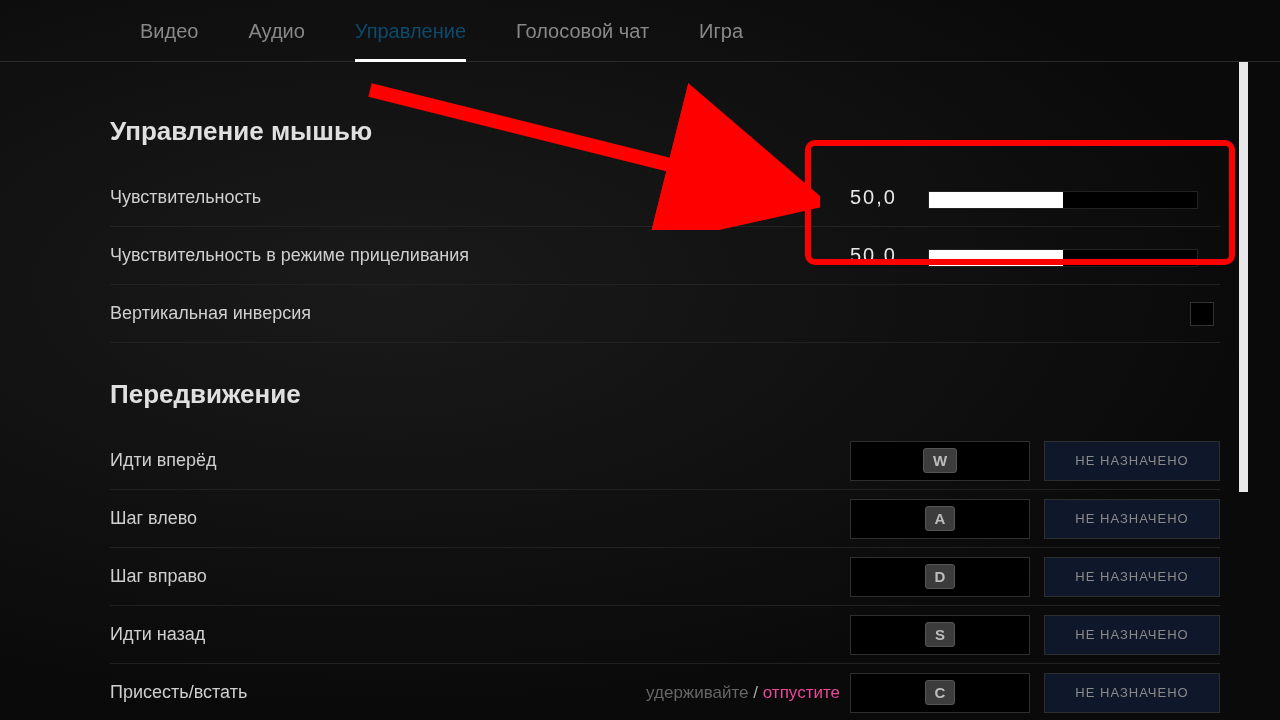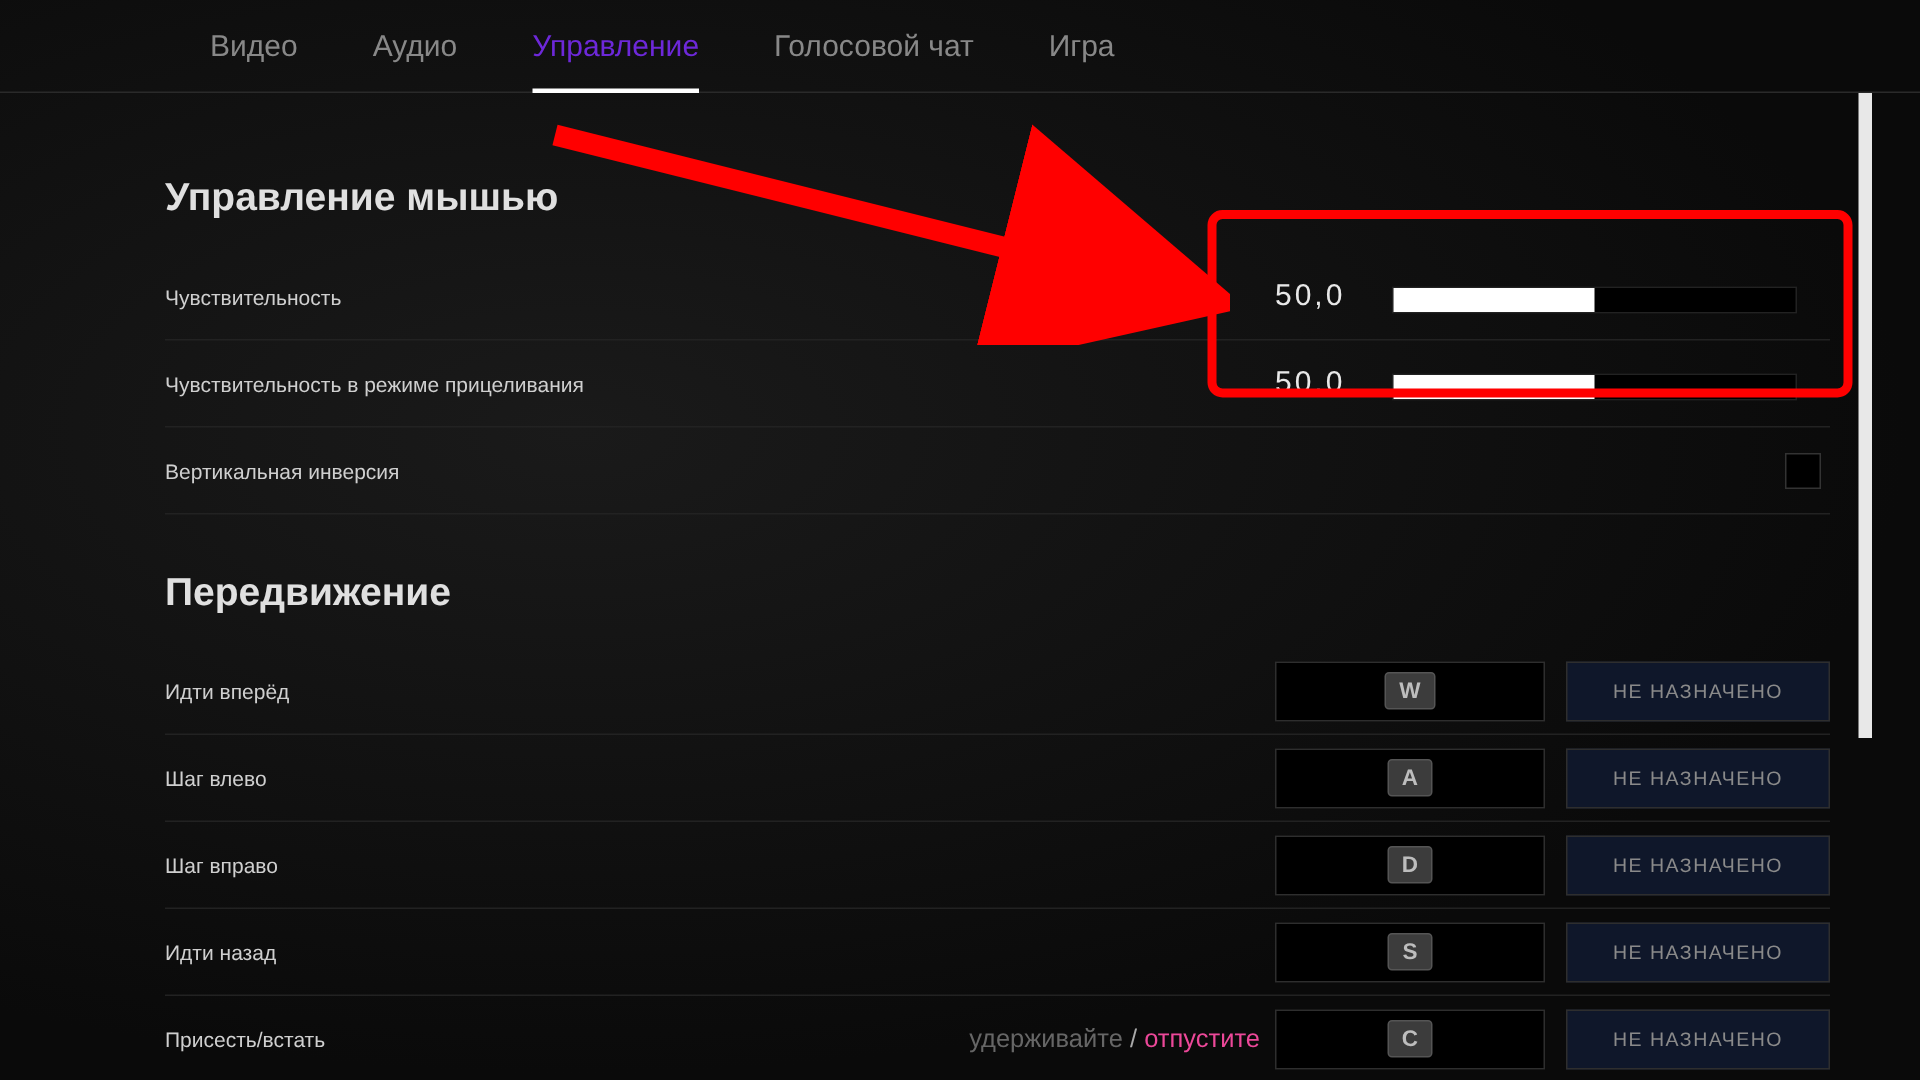--- a/index.html
+++ b/index.html
@@ -21,21 +21,21 @@
     position: relative;
   }
   .tab {
     color: #888;
     font-size: 20px;
     padding-bottom: 18px;
     cursor: pointer;
     position: relative;
   }
   .tab.active {
-    color: #6d28d9;
+    color: #0c4a6e;
   }
   .tab.active::after {
     content: "";
     position: absolute;
     left: 0; right: 0; bottom: -1px;
     height: 3px;
     background: #fff;
   }
   .content {
     padding: 40px 60px 0 110px;
@@ -51,21 +51,21 @@
   }
   .row {
     display: flex;
     align-items: center;
     height: 58px;
     border-bottom: 1px solid #222;
   }
   .row-label {
     flex: 1;
     color: #cfcfcf;
-    font-size: 14px;
+    font-size: 18px;
   }
   .row-hint {
     color: #666;
     font-size: 17px;
     margin-right: 10px;
   }
   .row-hint .sep { color: #aaa; }
   .row-hint .on  { color: #ec4899; }
   .slider-cell {
     display: flex;

